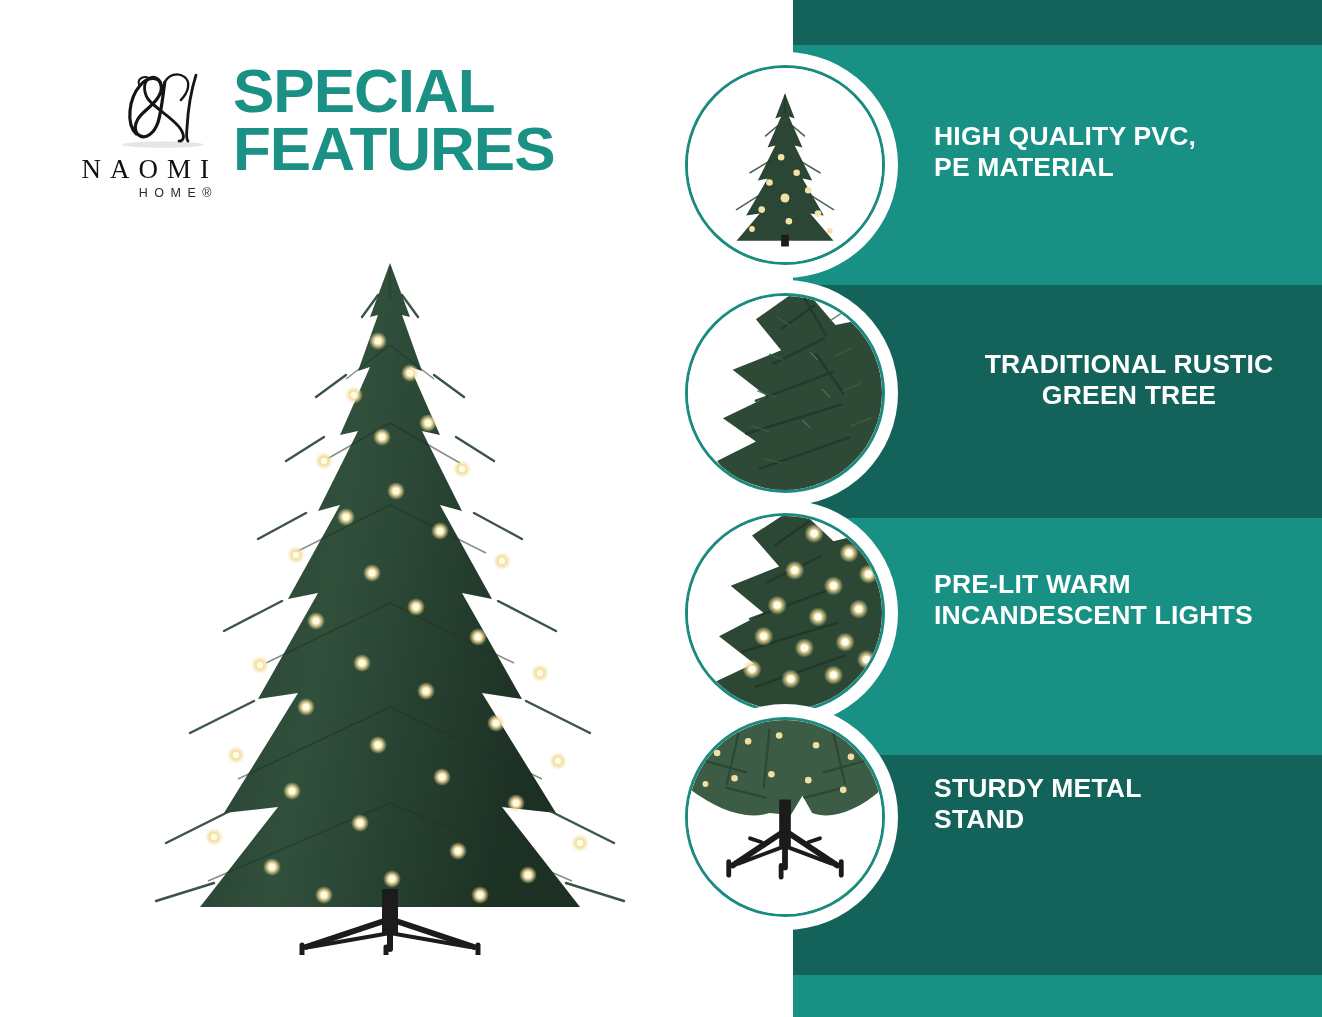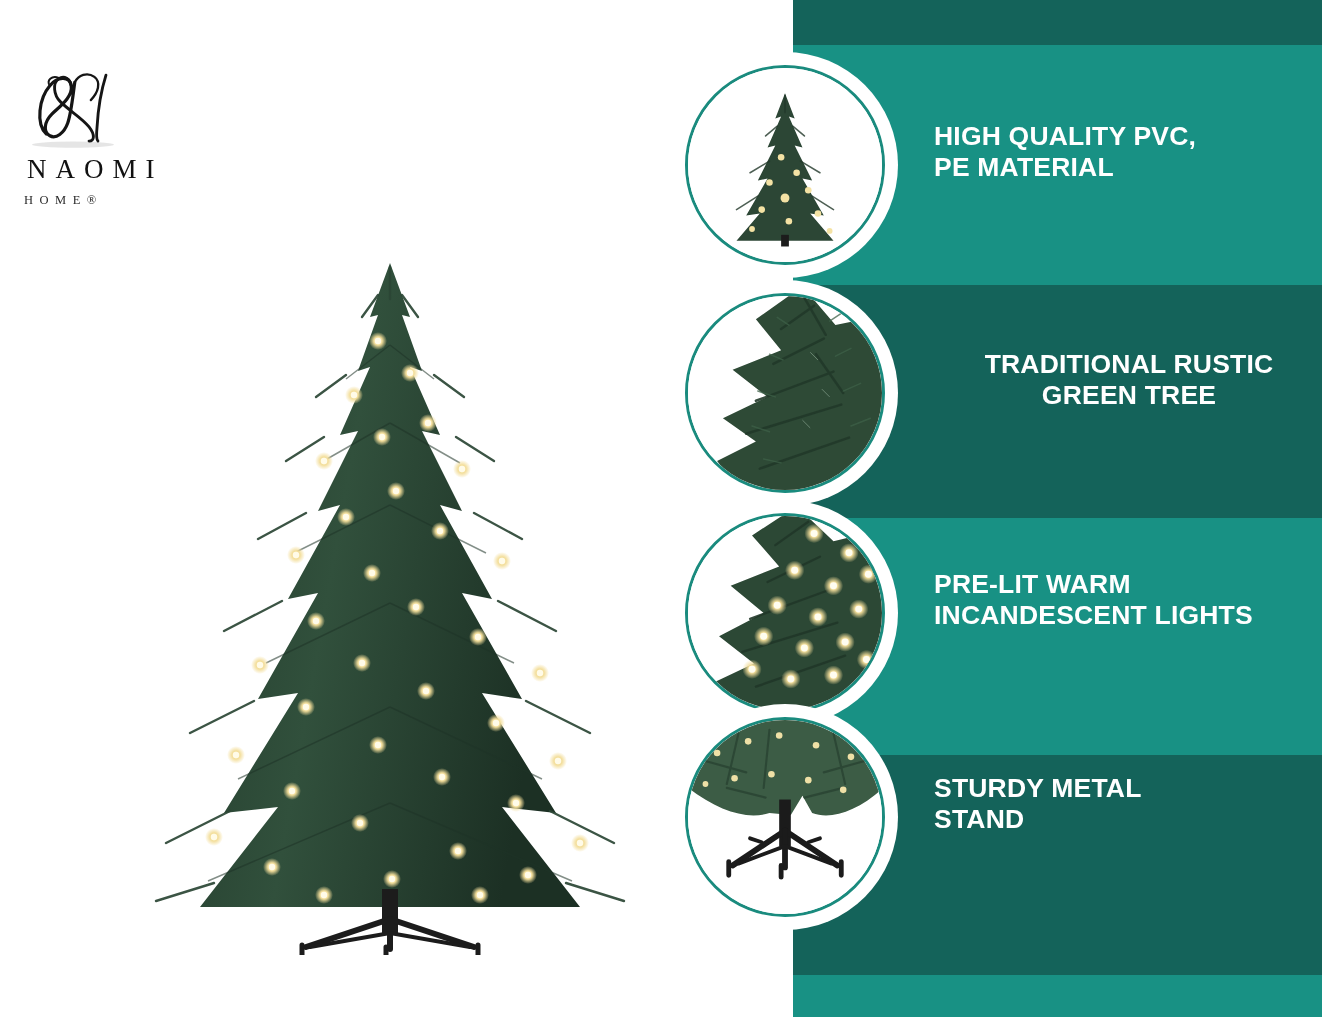--- a/index.html
+++ b/index.html
@@ -14,31 +14,31 @@
 
   
   .bands { position: absolute; left: 0; top: 0; width: 1322px; height: 1017px; }
   .band { position: absolute; right: 0; }
   .band.light { background: #189184; }
   .band.dark  { background: #14635A; }
 
   
   .logo-block {
     position: absolute; left: 18px; top: 68px; width: 200px; height: 150px;
-    display: flex; flex-direction: column; align-items: flex-start; justify-content: flex-start;
+    display: flex; flex-direction: column; align-items: flex-end; justify-content: flex-start;
   }
   .logo-mark { width: 110px; height: 82px; display: block; }
   .logo-name {
     font-family: "Liberation Serif", serif;
     font-size: 27px; letter-spacing: 9px; color: #111; font-weight: 400;
     margin-top: 4px; text-indent: 9px;
   }
   .logo-sub {
-    font-family: Liberation Serif, serif;
-    font-size: 12.5px; letter-spacing: 6.5px; color: #2a2a2a; margin-top: 8px; text-indent: 6px;
+    font-family: Liberation Sans, sans-serif;
+    font-size: 12.5px; letter-spacing: 6.5px; color: #2a2a2a; margin-top: 1px; text-indent: 6px;
   }
 
   .page-title {
     position: absolute; left: 233px; top: 62px; width: 430px;
     font-size: 62px; font-weight: 700; line-height: 0.93;
     letter-spacing: -1px; color: #1A9184; text-transform: uppercase;
     white-space: pre-line;
   }
 
   
@@ -87,20 +87,22 @@
       <path d="M30 74 C18 62 22 34 34 20 C42 10 56 8 58 20 C60 33 44 44 36 52 C28 60 26 72 34 76 C41 80 50 73 54 62 C58 51 60 30 62 16" fill="none" stroke="#151515" stroke-width="3.6" stroke-linecap="round"></path>
       <path d="M58 20 C57 12 50 8 44 12 C37 17 38 30 46 38 C56 48 70 56 78 66 C85 75 84 82 78 82" fill="none" stroke="#151515" stroke-width="3.2" stroke-linecap="round"></path>
       <path d="M62 16 C66 8 76 4 84 10 C92 16 88 28 80 36" fill="none" stroke="#151515" stroke-width="2.6" stroke-linecap="round"></path>
       <path d="M97 8 C92 24 88 48 87 66 C86 76 86 80 88 82" fill="none" stroke="#151515" stroke-width="3.2" stroke-linecap="round"></path>
       <path d="M34 20 C30 14 36 8 44 11" fill="none" stroke="#151515" stroke-width="2.2" stroke-linecap="round"></path>
     </svg>
     <div class="logo-name">NAOMI</div>
     <div class="logo-sub">HOME®</div>
   </div>
 
+  <div class="page-title">SPECIAL
+FEATURES</div>
 
   <div class="hero">
     <svg viewBox="0 0 560 700">
       <defs>
         <radialGradient id="bulb" cx="50%" cy="50%" r="50%">
           <stop offset="0%" stop-color="#FFF8D8"></stop>
           <stop offset="45%" stop-color="#F3DE9B"></stop>
           <stop offset="100%" stop-color="#F3DE9B" stop-opacity="0"></stop>
         </radialGradient>
         <linearGradient id="foliage" x1="0" y1="0" x2="1" y2="0.3">

